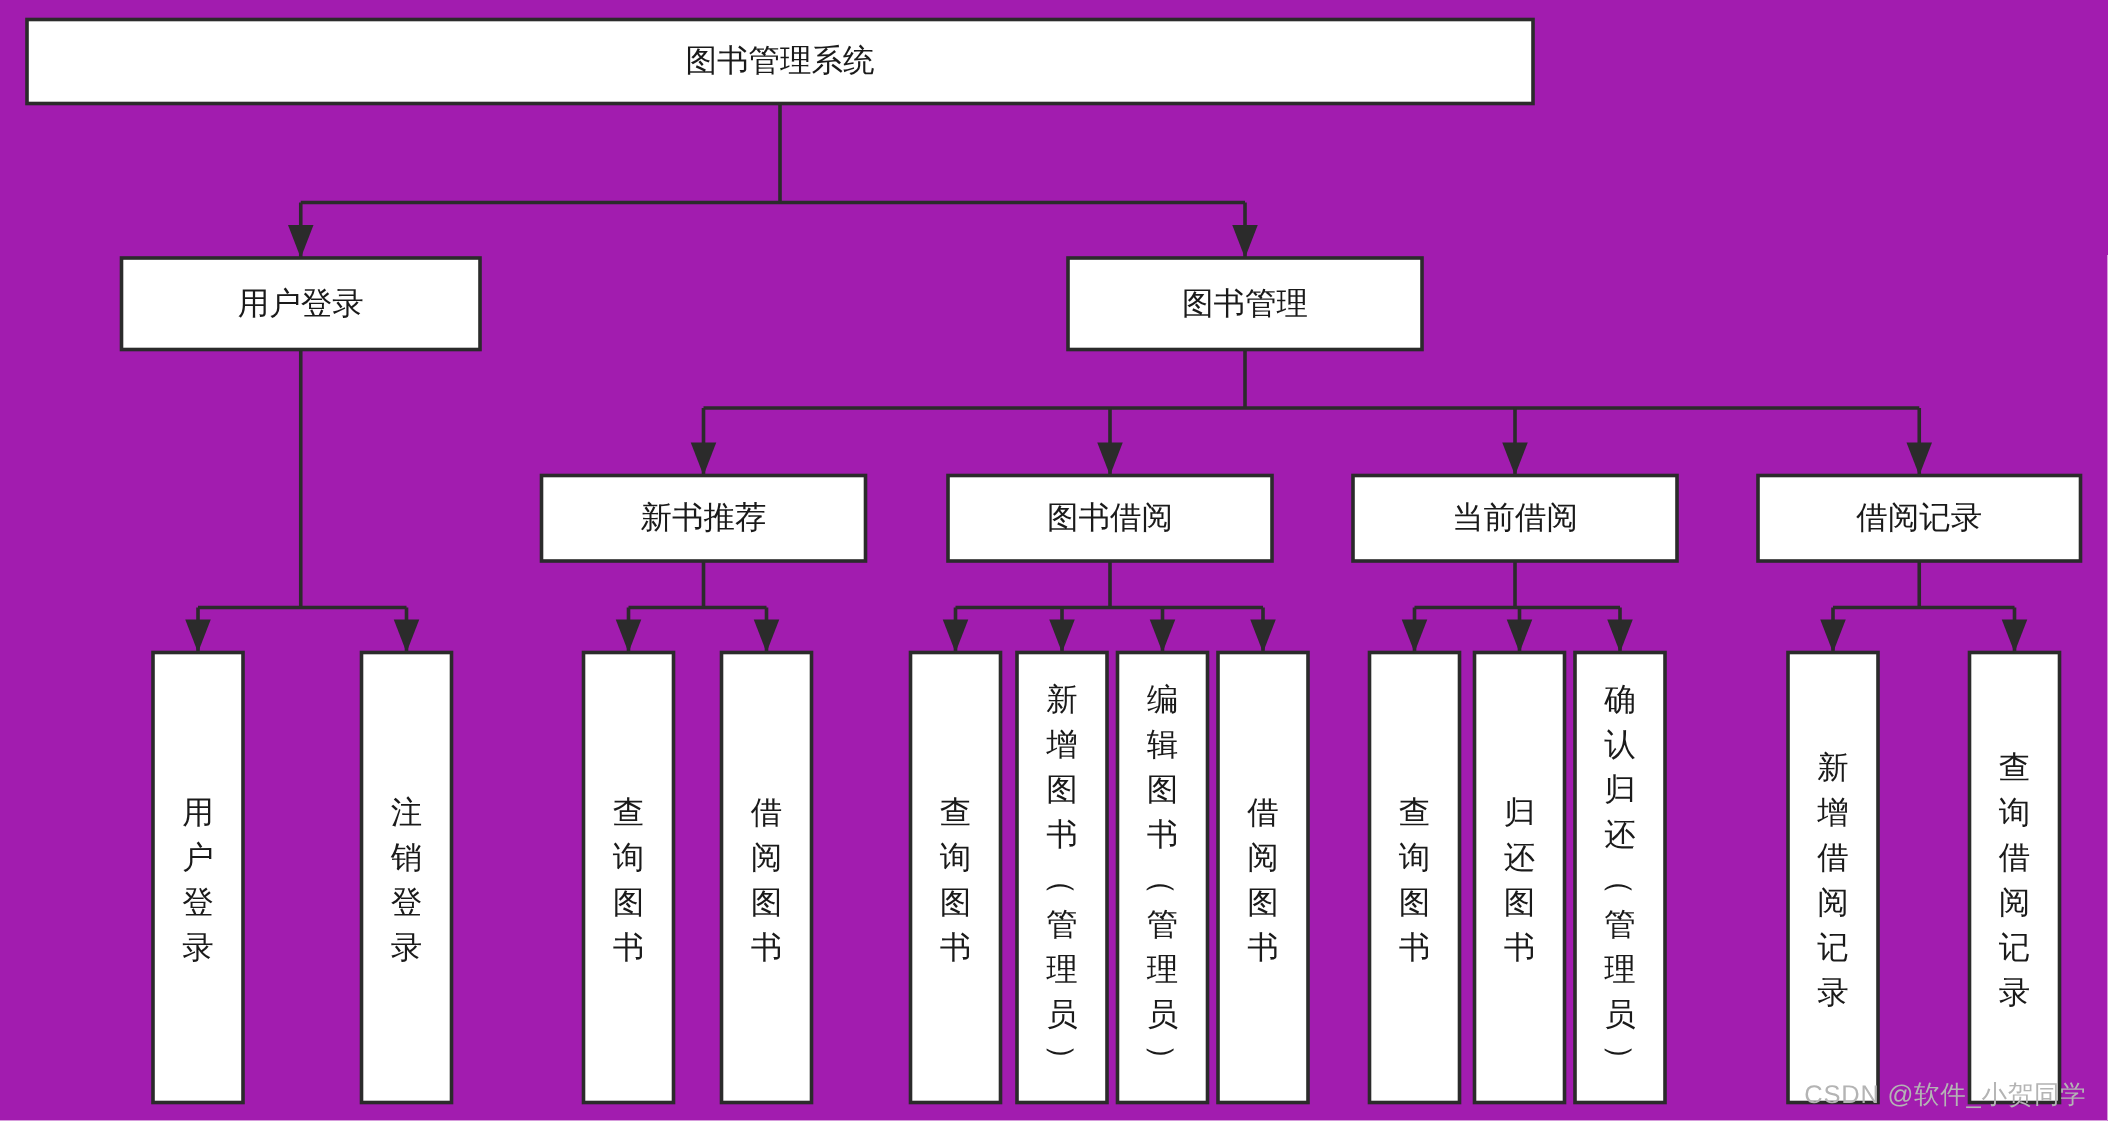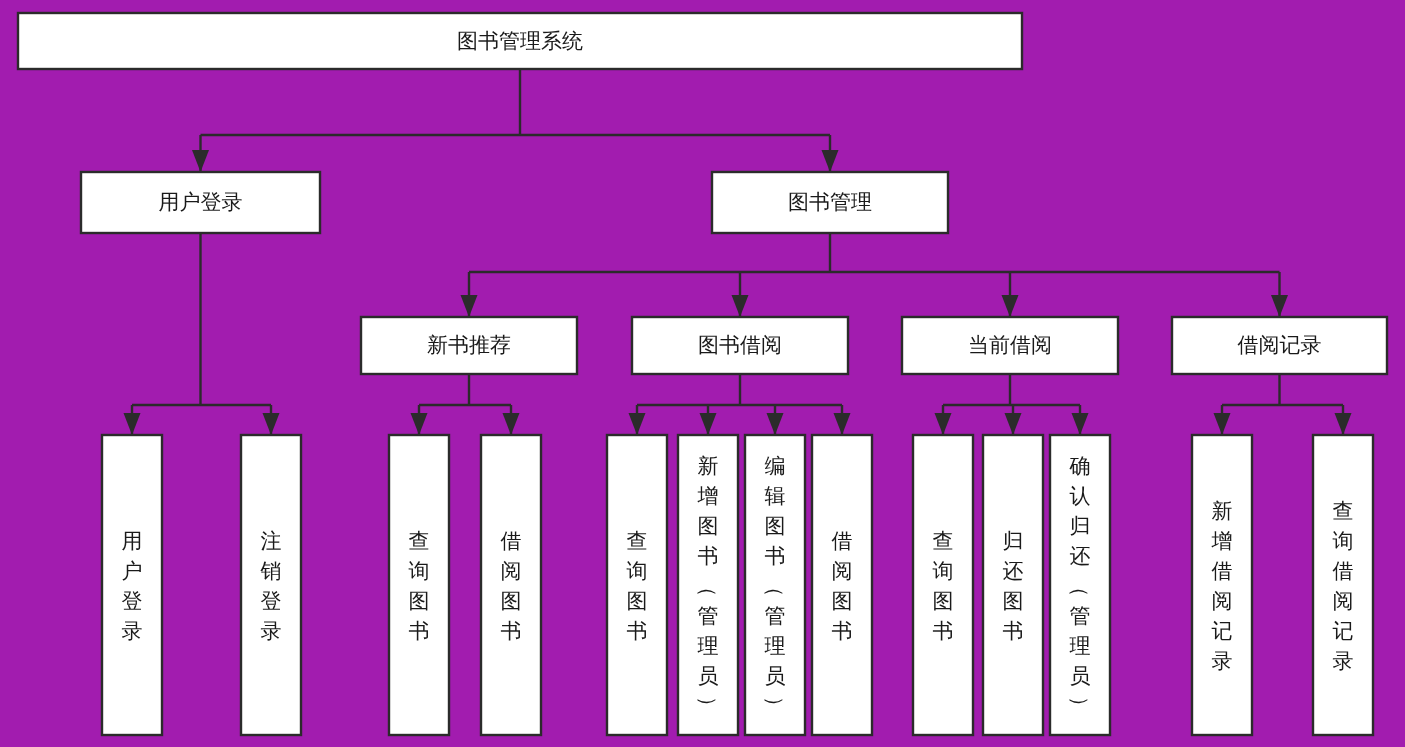--- a/index.html
+++ b/index.html
@@ -257,13 +257,14 @@
           <rect x="1313" y="435" width="60" height="300" class="node-box"></rect>
           <text x="1343" y="518.4" class="node-label-v">查</text>
           <text x="1343" y="548.4" class="node-label-v">询</text>
           <text x="1343" y="578.4" class="node-label-v">借</text>
           <text x="1343" y="608.4" class="node-label-v">阅</text>
           <text x="1343" y="638.4" class="node-label-v">记</text>
           <text x="1343" y="668.4" class="node-label-v">录</text>
         </g>
       </g>
     </svg>
+  <div class="watermark">CSDN @软件_小贺同学</div>
 </div>
 
 </body></html>

